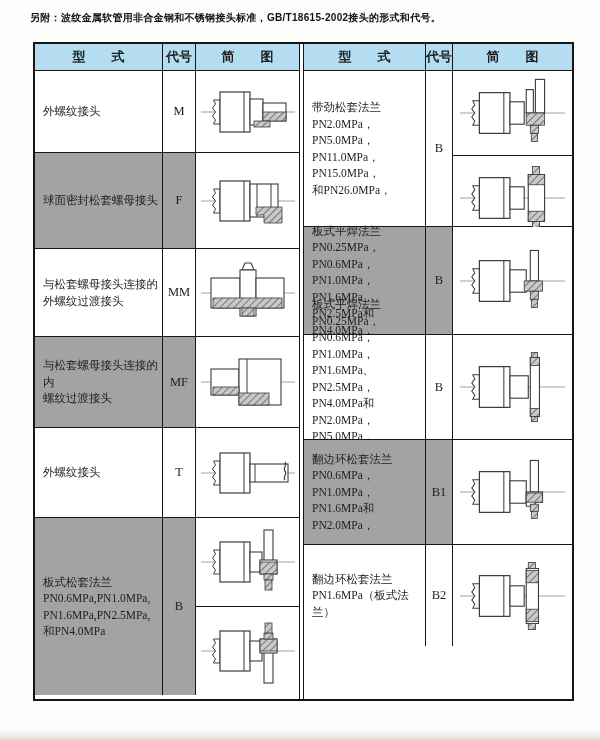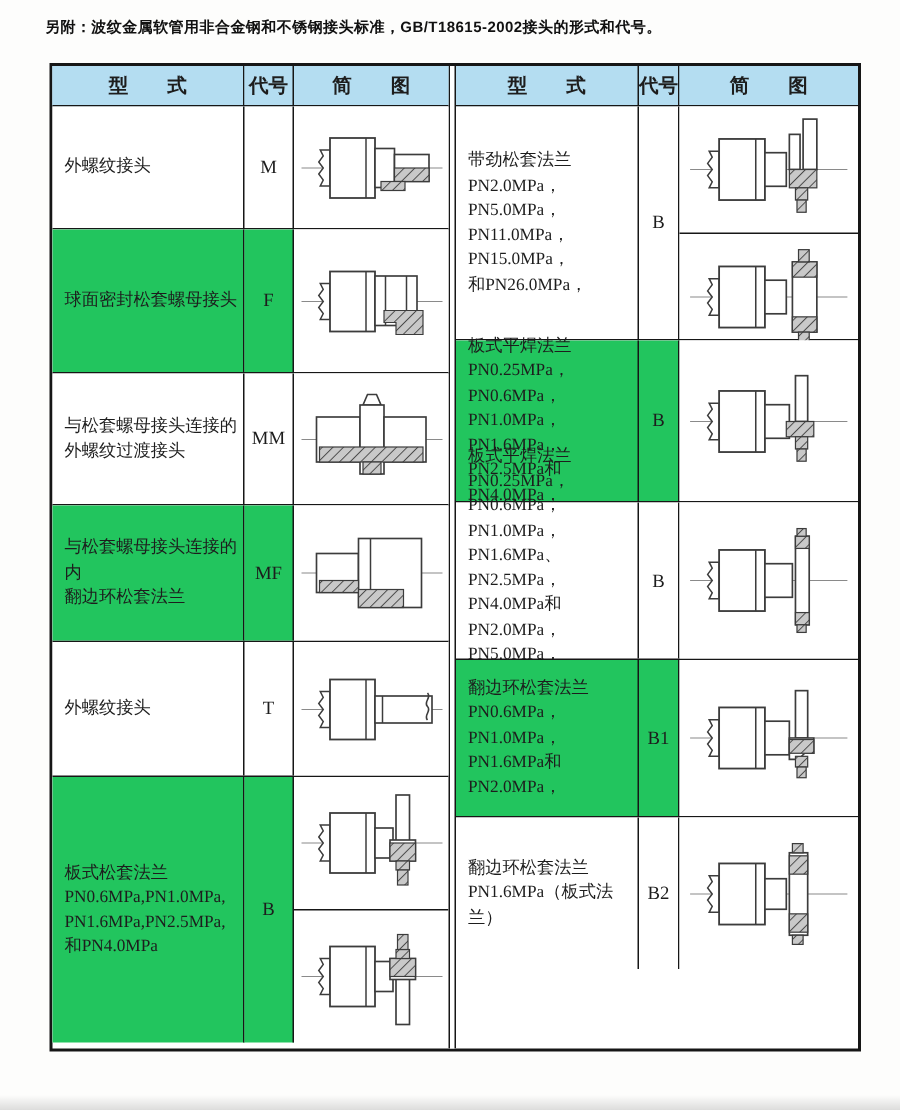--- a/index.html
+++ b/index.html
@@ -17,21 +17,21 @@
   .tbl{
     position:absolute;left:33px;top:42px;width:537px;height:655px;
     border:2px solid #161616;background:#fff;display:flex;box-sizing:content-box;
   }
   .half{display:flex;flex-direction:column;height:651px;}
   .half.left{width:264px;}
   .half.right{width:268px;}
   .vdivider{width:3px;background:#fff;border-left:1px solid #161616;border-right:1px solid #161616;}
   .row{display:flex;border-bottom:1px solid #161616;box-sizing:border-box;background:#fff;}
   .row.last{border-bottom:none;}
-  .row.hl .cell-type,.row.hl .cell-code{background:#22c55e;}
+  .row.hl .cell-type,.row.hl .cell-code{background:#a3a3a3;}
   .cell{box-sizing:border-box;}
   .cell-type{
     border-right:1px solid #161616;display:flex;align-items:center;
     padding:4px 3px 4px 8px;font-size:11.5px;line-height:16.5px;
   }
   .half.left .cell-type{width:128px;}
   .half.right .cell-type{width:122px;}
   .type-text{white-space:pre-line;}
   .cell-code{
     border-right:1px solid #161616;display:flex;align-items:center;justify-content:center;
@@ -135,21 +135,21 @@
           <rect class="p" x="58" y="20" width="28" height="30"></rect>
           <rect class="h" x="15" y="40" width="69" height="10"></rect>
           <rect class="h" x="44" y="50" width="12" height="8"></rect>
         </svg>
       </div>
     </div>
 
     <div class="row hl" style="height:91px">
       <div class="cell cell-type">
           <span class="type-text">与松套螺母接头连接的内
-翻边环松套法兰</span>
+螺纹过渡接头</span>
         </div>
       <div class="cell cell-code">MF</div>
       <div class="cell cell-sketch">
         <svg width="100" height="72" viewBox="0 0 100 70">
           <line class="cl" x1="3" y1="35" x2="97" y2="35"></line>
           <rect class="p" x="13" y="22" width="28" height="26"></rect>
           <rect class="p" x="41" y="12" width="42" height="46"></rect>
           <line x1="49" y1="12" x2="49" y2="58" stroke="#3c3c3c" stroke-width="1"></line>
           <rect class="h" x="15" y="40" width="26" height="8"></rect>
           <rect class="h" x="41" y="46" width="30" height="12"></rect>

